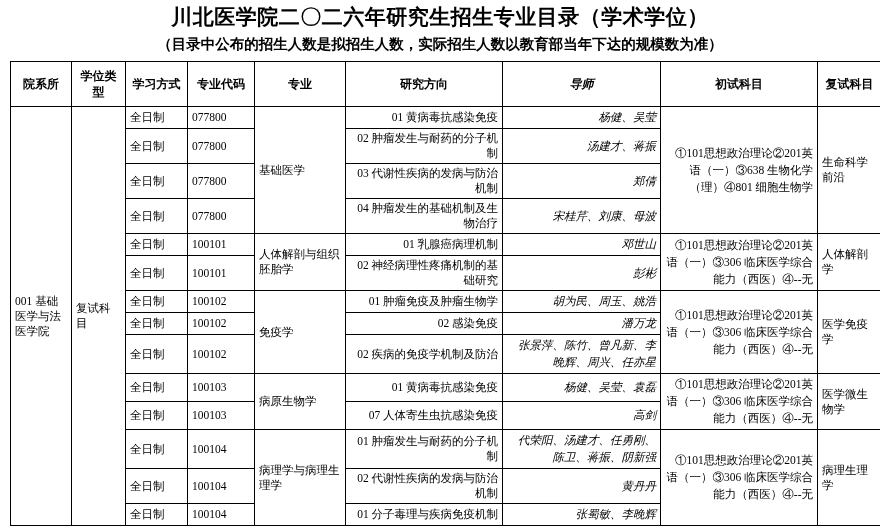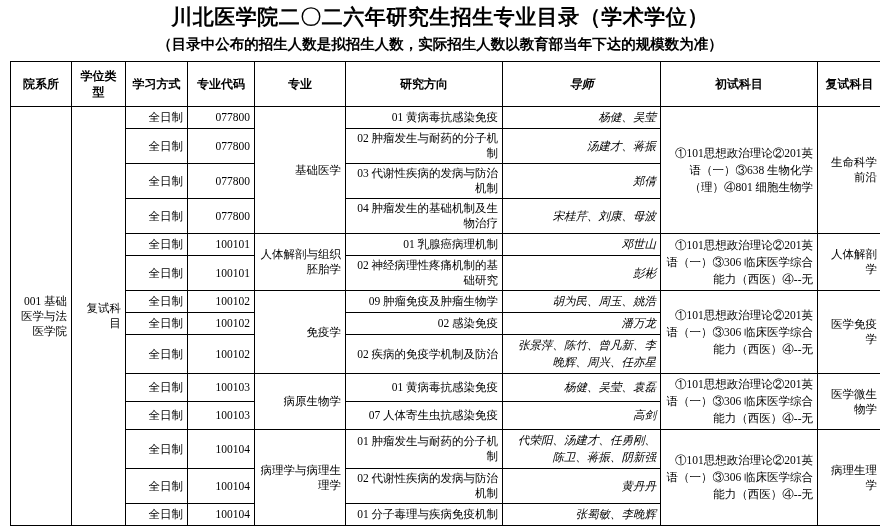--- a/index.html
+++ b/index.html
@@ -60,21 +60,21 @@
   }
   .c-inst   { width: 52px;  text-align: center; }
   .c-degree { width: 45px;  text-align: center; }
   .c-mode   { width: 53px;  text-align: center; }
   .c-code   { width: 58px;  text-align: center; }
   .c-major  { width: 82px;  text-align: center; }
   .c-dir    { width: 148px; text-align: left; }
   .c-adv    { width: 149px; text-align: left; font-style: italic; }
   .c-exam   { width: 148px; text-align: left; }
   .c-retest { width: 55px;  text-align: center; }
-  td.center { text-align: right; }
+  td.center { text-align: left; }
   td.left   { text-align: right; margin-top: 44px; }
   .exam-cell { line-height: 17px; }
   .adv-cell  { line-height: 17px; }
 </style>
 </head>
 <body>
 
 <div class="page">
 
   <div class="doc-title">川北医学院二〇二六年研究生招生专业目录（学术学位）</div>
@@ -137,21 +137,21 @@
         <tr>
           <td class="c-mode center">全日制</td>
           <td class="c-code center">100101</td>
           <td class="c-dir left">02 神经病理性疼痛机制的基础研究</td>
           <td class="c-adv left adv-cell">彭彬</td>
         </tr>
         <tr>
           <td class="c-mode center">全日制</td>
           <td class="c-code center">100102</td>
           <td class="c-major center" rowspan="3">免疫学</td>
-          <td class="c-dir left">09 肿瘤免疫及肿瘤生物学</td>
+          <td class="c-dir left">01 肿瘤免疫及肿瘤生物学</td>
           <td class="c-adv left adv-cell">胡为民、周玉、姚浩</td>
           <td class="c-exam left exam-cell" rowspan="3">①101思想政治理论②201英语（一）③306 临床医学综合能力（西医）④--无</td>
           <td class="c-retest center" rowspan="3">医学免疫学</td>
         </tr>
         <tr>
           <td class="c-mode center">全日制</td>
           <td class="c-code center">100102</td>
           <td class="c-dir left">02 感染免疫</td>
           <td class="c-adv left adv-cell">潘万龙</td>
         </tr>

